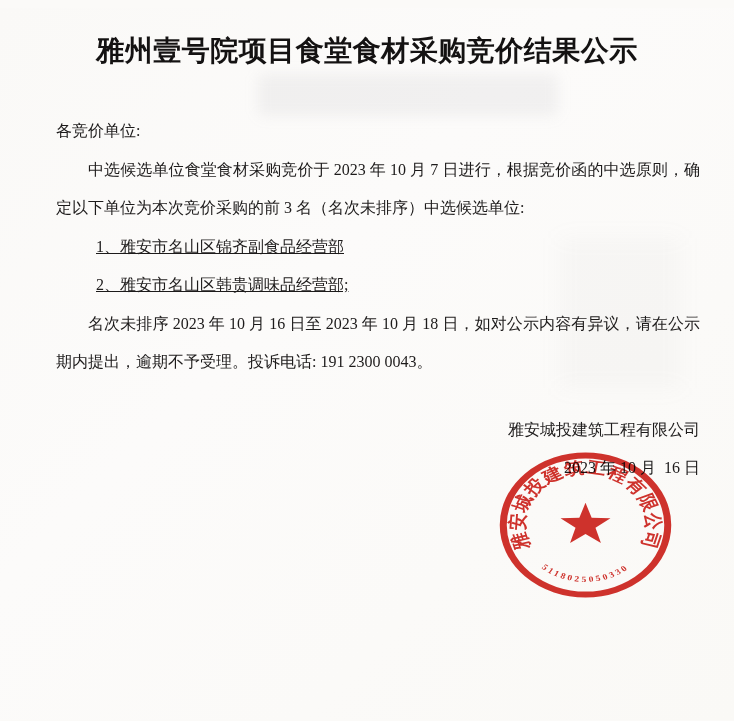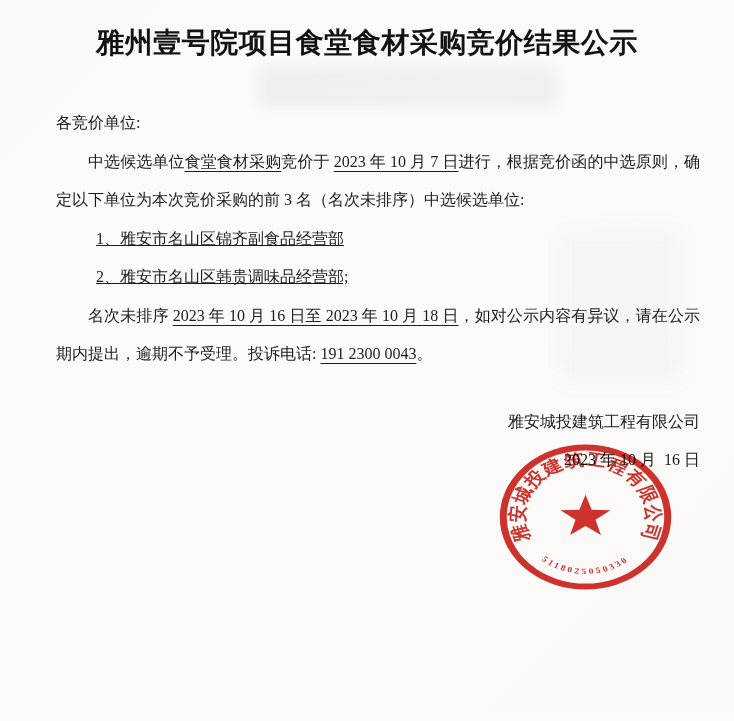--- a/index.html
+++ b/index.html
@@ -7,20 +7,21 @@
     width: 734px; height: 721px;
     background: #fbfaf8;
     font-family: "Liberation Serif", "DejaVu Serif", serif;
     color: #1d1b1b;
     overflow: hidden;
   }
   .page {
     position: relative;
     width: 734px; height: 712px;
     background: linear-gradient(135deg, #faf9f7 0%, #fcfbfa 40%, #faf9f6 100%);
+    margin-top: 8px;
   }
   .ghost-smudge {
     position: absolute;
     left: 258px; top: 66px;
     width: 300px; height: 42px;
     background: rgba(150,150,158,0.10);
     filter: blur(7px);
     border-radius: 6px;
   }
   .ghost-smudge2 {
@@ -45,21 +46,20 @@
     margin-top: 44px;
     padding: 0 34px 0 56px;
     font-size: 16px;
     line-height: 38.5px;
   }
   .content p { margin: 0; }
   .para-justify { text-align: justify; }
   .indent { text-indent: 2em; }
   .winner { margin-left: 40px !important; text-decoration: underline; }
   .u {
-    text-decoration: underline;
     text-underline-offset: 4px;
     text-decoration-thickness: 1.3px;
   }
   .signature {
     margin-top: 29px;
     text-align: right;
     line-height: 38px;
   }
   .sig-date { white-space: pre; }
   .seal {

